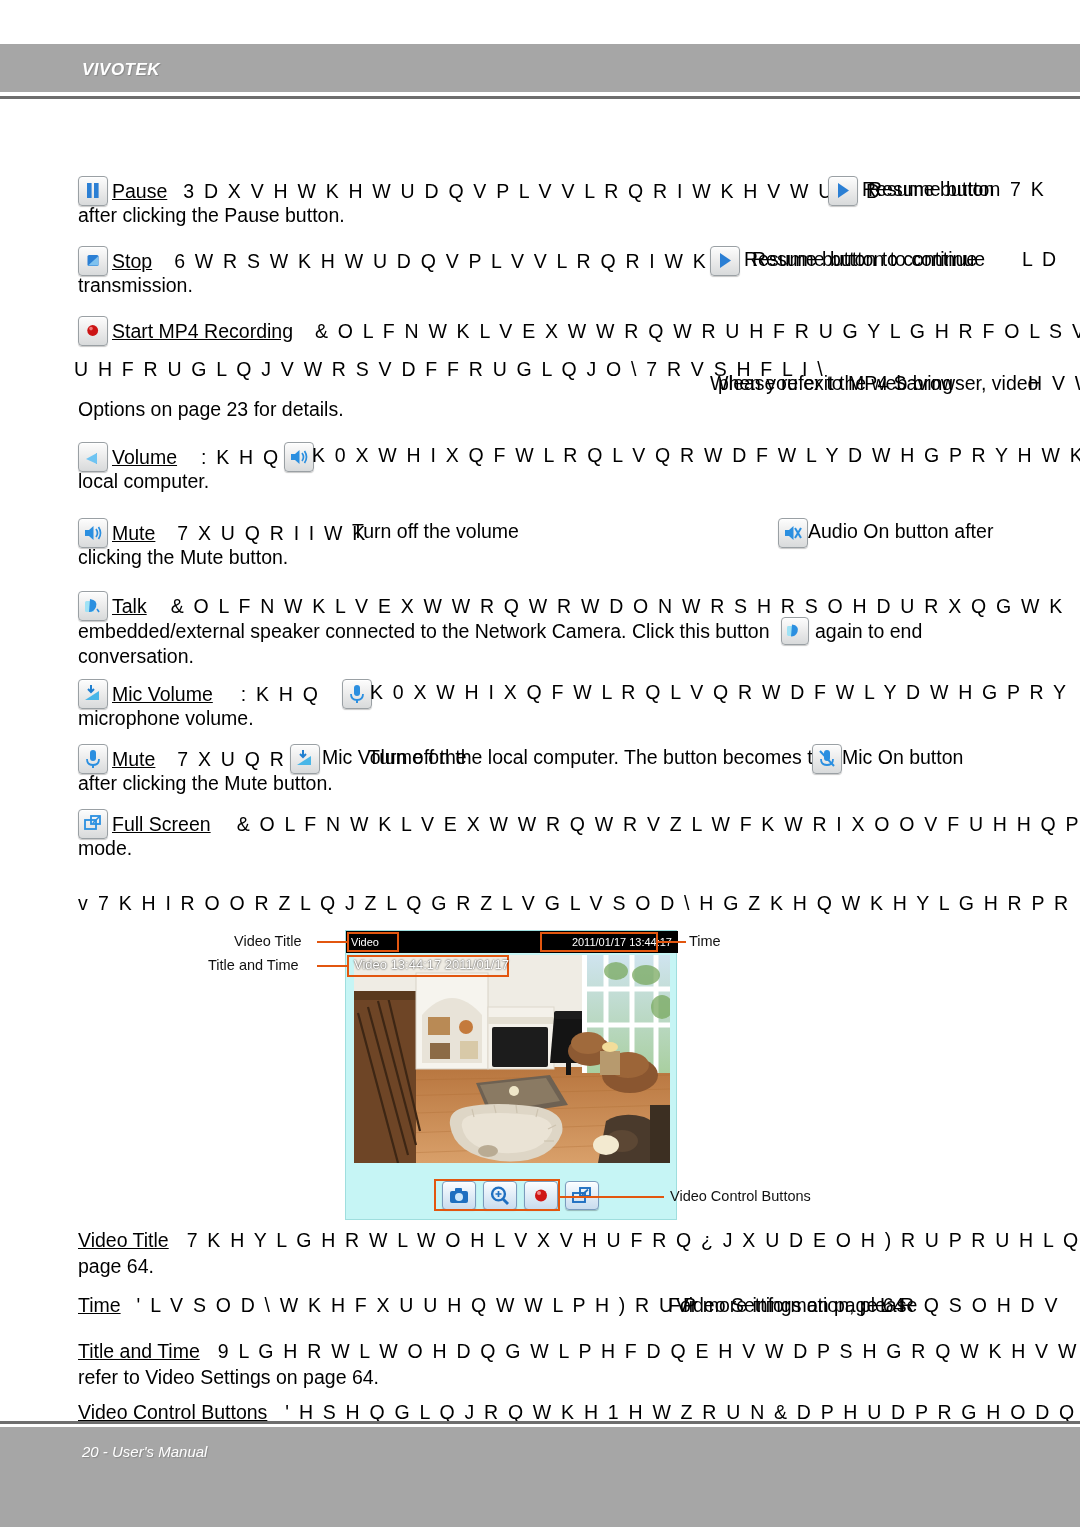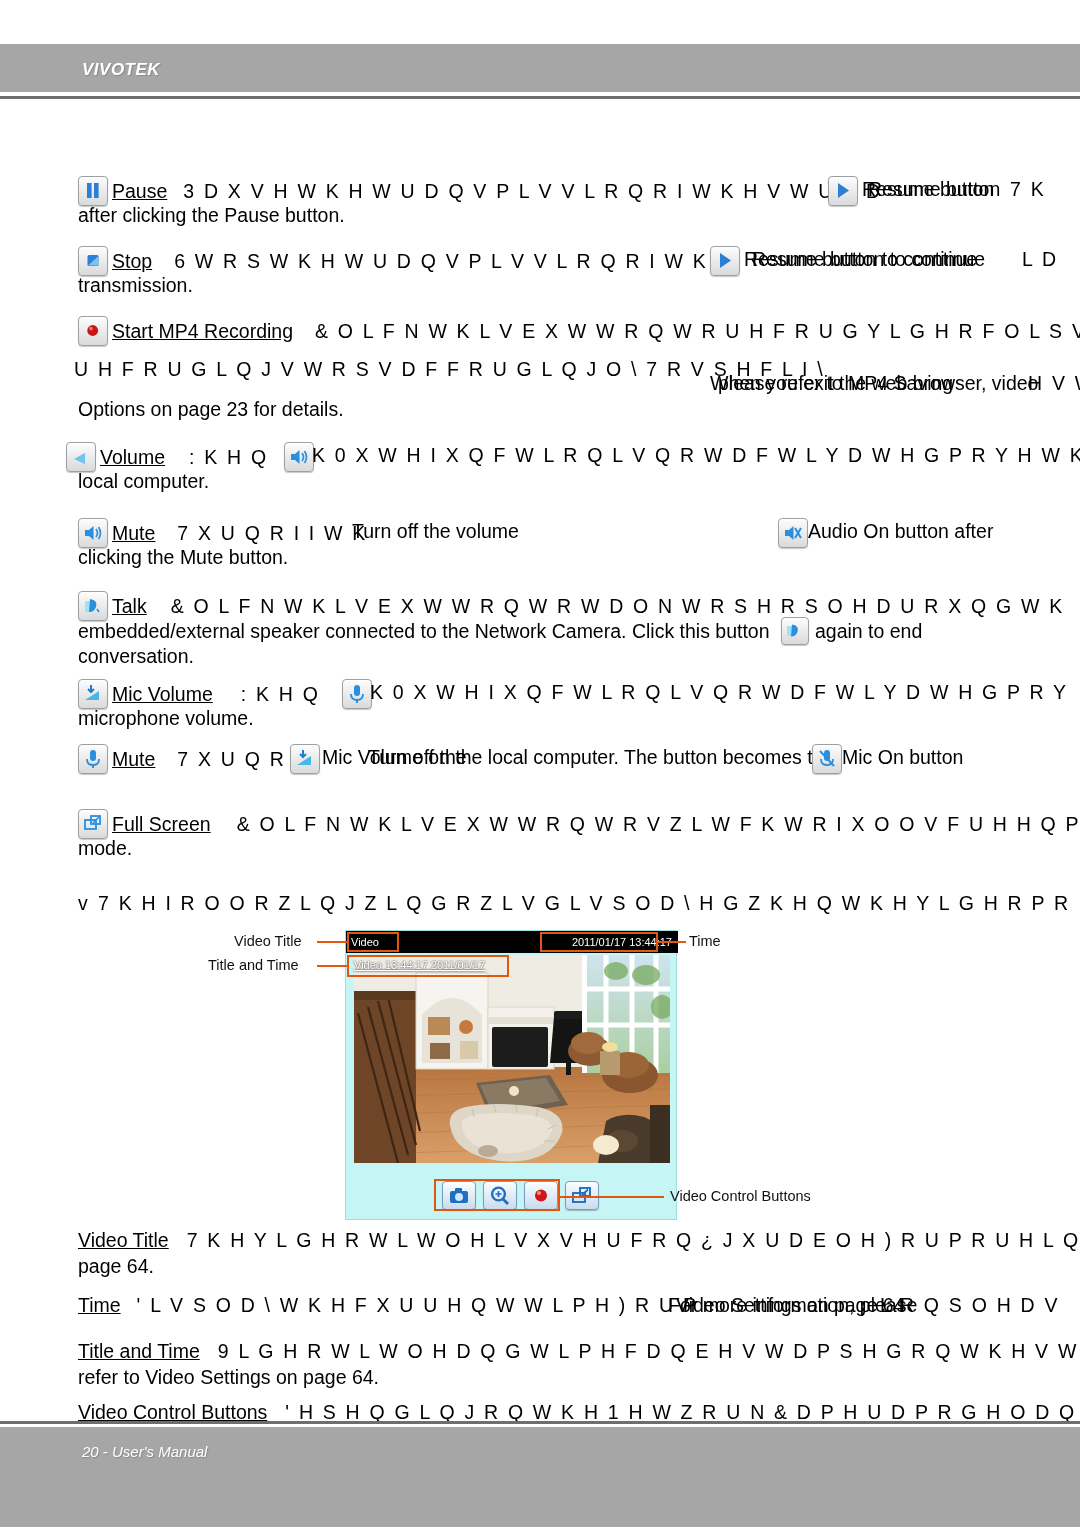--- a/index.html
+++ b/index.html
@@ -81,22 +81,22 @@
   .vid-title-txt{
     position:absolute;left:5px;top:4px;
     color:#fff;font-size:11px;line-height:14px;
   }
   .vid-time-txt{
     position:absolute;right:6px;top:4px;
     color:#fff;font-size:11px;line-height:14px;
   }
   .vid-overlay-txt{
     position:absolute;left:8px;top:27px;
-    color:#fff;font-size:11px;line-height:14px;
-    z-index:6;text-shadow:0 0 2px #000;text-decoration:underline;
+    color:#fff;font-size:13px;line-height:14px;
+    z-index:6;text-shadow:0 0 2px #000;
   }
   
   .photo{
     position:absolute;left:8px;top:24px;width:316px;height:208px;
     overflow:hidden;background:#c8a078;
   }
   .ctrlrow{
     position:absolute;left:96px;top:250px;
     display:flex;gap:7px;
   }
@@ -171,21 +171,21 @@
         <circle cx="12" cy="11.6" r="1.8" fill="#ef7a7a"></circle>
       </svg>
     </span><span class="term">Start MP4 Recording</span><span class="garb" style="margin-left:22px;">&amp; O L F N   W K L V   E X W W R Q   W R   U H F R U G   Y L G H R   F O L S V</span>
   </div>
   <div class="para garb" style="left:74px;top:356px;">U H F R U G L Q J   V W R S V   D F F R U G L Q J O \   7 R   V S H F L I \</div>
   <div class="ovl" style="left:718px;top:370px;">please refer to MP4 Saving</div>
   <div class="ovl" style="left:710px;top:370px;">When you exit the web browser, video</div>
   <div class="para garb" style="left:1028px;top:370px;">H V W</div>
   <div class="para" style="left:78px;top:396px;">Options on page 23 for details.</div>
 
-  <div class="para" style="left:66px;top:442px;">
+  <div class="para" style="left:78px;top:442px;">
     <span class="btn">
       <svg width="28" height="28" viewBox="0 0 28 28">
         <path d="M7 16 L12 16 L18 10 L18 21 L12 16 Z" fill="#1f7fd0"></path>
         <path d="M7 16 L18 21 L18 10 Z" fill="#6fc4f2"></path>
       </svg>
     </span><span class="term">Volume</span><span class="garb" style="margin-left:24px;">: K H Q</span>
   </div>
   <div class="para" style="left:284px;top:442px;">
     <span class="btn">
       <svg width="28" height="28" viewBox="0 0 28 28">
@@ -282,20 +282,21 @@
   <div class="para" style="left:812px;top:744px;">
     <span class="btn">
       <svg width="28" height="28" viewBox="0 0 28 28">
         <rect x="11" y="5" width="6" height="11" rx="3" fill="#2b8fe0"></rect>
         <path d="M8 14 Q8 20 14 20 Q20 20 20 14" stroke="#2b8fe0" stroke-width="1.8" fill="none"></path>
         <path d="M7 6 L21 21" stroke="#2b8fe0" stroke-width="2" fill="none"></path>
       </svg>
     </span>
   </div>
   <div class="para" style="left:842px;top:744px;">Mic On button</div>
+  <div class="para" style="left:78px;top:770px;">after clicking the Mute button.</div>
 
   <div class="para" style="left:78px;top:809px;">
     <span class="btn">
       <svg width="28" height="28" viewBox="0 0 28 28">
         <rect x="6" y="10" width="11" height="9" fill="none" stroke="#2b8fe0" stroke-width="1.8"></rect>
         <rect x="12" y="6" width="9" height="8" fill="none" stroke="#2b8fe0" stroke-width="1.8"></rect>
         <path d="M14 13 L20 7" stroke="#2b8fe0" stroke-width="1.6"></path>
       </svg>
     </span><span class="term">Full Screen</span><span class="garb" style="margin-left:26px;">&amp; O L F N   W K L V   E X W W R Q   W R   V Z L W F K   W R   I X O O   V F U H H Q   P R G H</span>
   </div>

